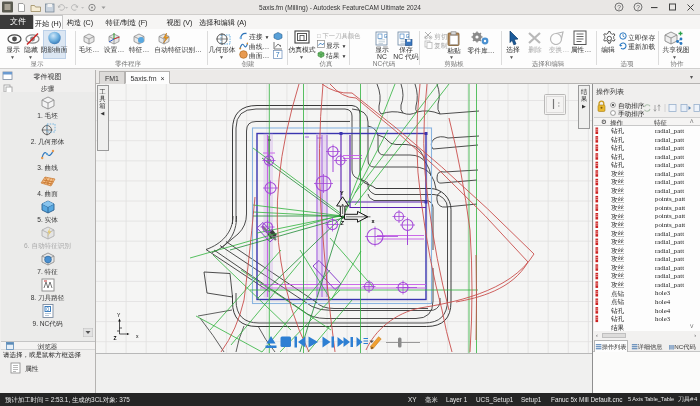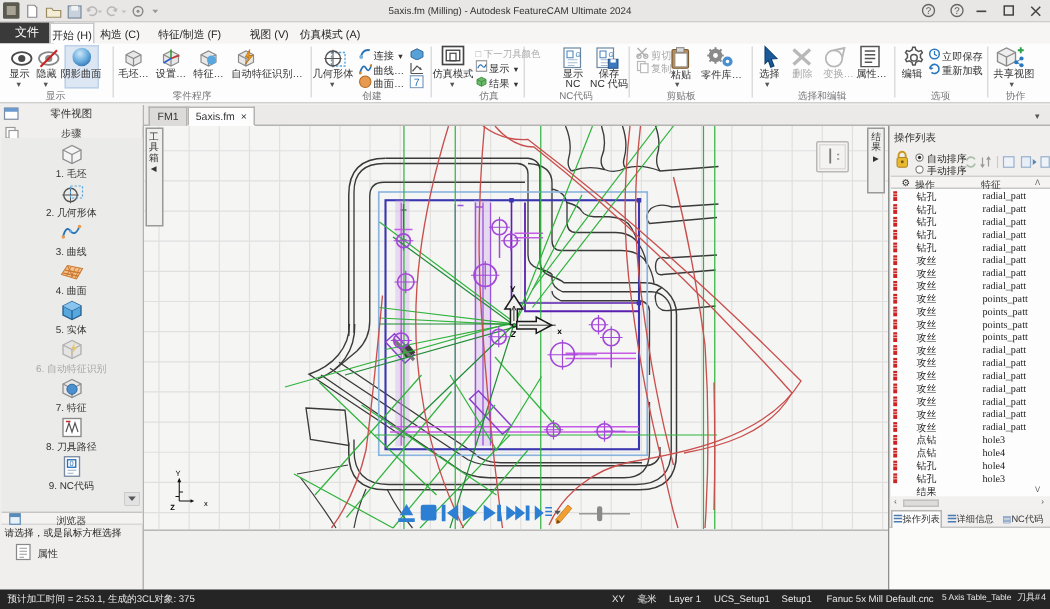--- a/index.html
+++ b/index.html
@@ -60,21 +60,21 @@
 <rect x="21.5" y="4" width="6" height="6" fill="none" stroke="#444" stroke-width="1"></rect>
 <path d="M39.5 4.5 l6 6 M45.5 4.5 l-6 6" stroke="#444" stroke-width="1"></path>
 </svg>
 </div>
 <div class="menurow">
       <div class="filebtn">文件</div>
 <div class="mtab sel" style="left:33px;width:30px">开始 (H)</div>
 <div class="mtab" style="left:66px;width:28px">构造 (C)</div>
 <div class="mtab" style="left:103px;width:47px">特征/制造 (F)</div>
 <div class="mtab" style="left:163px;width:33px">视图 (V)</div>
-<div class="mtab" style="left:199px;width:42px">仿真模式 (A)</div>
+<div class="mtab" style="left:199px;width:42px">选择和编辑 (A)</div>
 <div class="ab" style="left:689px;top:18px;font-size:5.5px;color:#666">ᐱ</div>
 </div>
 <div class="ribbon">
 <div class="ab" style="left:43px;top:1px;width:23px;height:29px;background:#dce7f3;border:1px solid #bdd1e8"></div>
 <div class="rsep" style="left:75px"></div>
 <div class="rsep" style="left:207px"></div>
 <div class="rsep" style="left:287px"></div>
 <div class="rsep" style="left:349px"></div>
 <div class="rsep" style="left:419px"></div>
 <div class="rsep" style="left:501px"></div>

